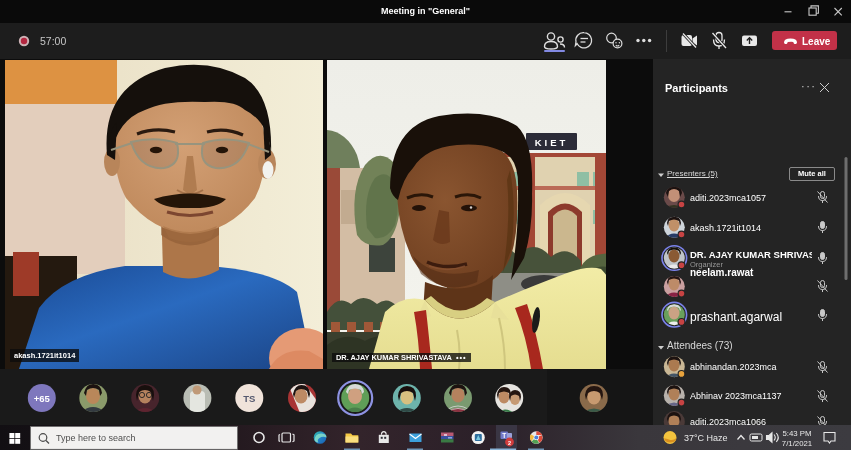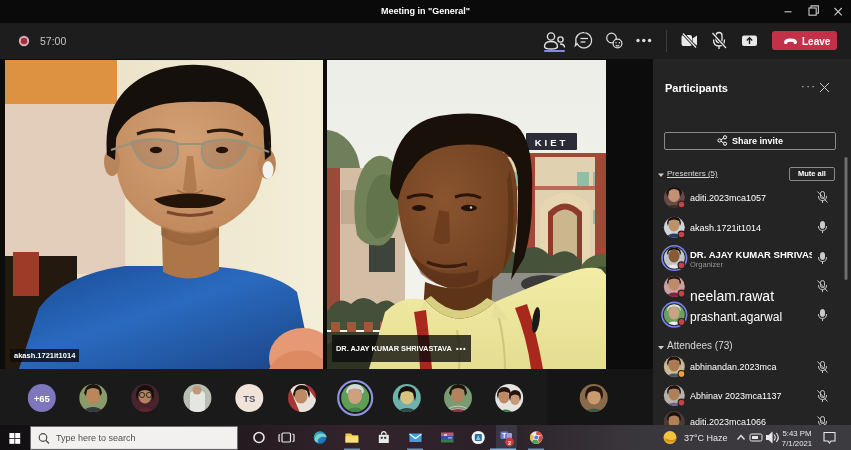--- a/index.html
+++ b/index.html
@@ -274,42 +274,32 @@
   <path d="M98 240 L88 262 L104 256 Z" fill="#e8e09a"></path>
   <path d="M168 242 L182 260 L164 258 Z" fill="#e8e09a"></path>
 
   <path d="M130 270 q4 20 2 39 M172 258 q6 26 6 51 M98 262 q-4 24 -4 47" stroke="#cfc67e" stroke-width="2" fill="none"></path>
 
   <path d="M87 252 Q92 280 93 309 L105 309 Q102 276 99 250 Z" fill="#a8281e"></path>
   <path d="M188 248 Q200 278 204 309 L216 309 Q210 274 200 244 Z" fill="#a8281e"></path>
 
   <ellipse cx="209" cy="260" rx="3.6" ry="13" fill="#1a1a1a" transform="rotate(8 209 260)"></ellipse>
 </svg>
-<div class="abs" style="left:5px;bottom:7px;background:rgba(12,12,12,0.78);color:#fff;font-size:7.4px;font-weight:700;padding:9px 4px;">DR. AJAY KUMAR SHRIVASTAVA&nbsp; <span style="letter-spacing:1px;">•••</span></div>
+<div class="abs" style="left:5px;bottom:7px;background:rgba(12,12,12,0.78);color:#fff;font-size:7.4px;font-weight:700;padding:0 4px;">DR. AJAY KUMAR SHRIVASTAVA&nbsp; <span style="letter-spacing:1px;">•••</span></div>
 </div>
 
 <div class="abs" style="left:653px;top:59px;width:198px;height:366px;background:#242424;overflow:hidden;">
   <div class="abs" style="left:12px;top:23px;color:#fff;font-size:11px;font-weight:700;">Participants</div>
   <div class="abs" style="left:148px;top:21px;color:#ccc;font-size:11px;letter-spacing:1.5px;">···</div>
   <svg class="abs" style="left:166px;top:23px;" width="12" height="12">
       <g stroke="#ccc" stroke-width="1">
         <line x1="1" y1="1" x2="10" y2="10"></line>
         <line x1="10" y1="1" x2="1" y2="10"></line>
       </g>
     </svg>
-  <div class="abs" style="left:11px;top:73px;width:170px;height:16px;border:1px solid #8a8a8a;border-radius:2px;text-align:center;color:#fff;font-size:9px;font-weight:700;line-height:16px;">
-    <svg style="vertical-align:-2px;margin-right:4px;" width="11" height="11" viewBox="0 0 11 11">
-        <g stroke="#fff" stroke-width="1" fill="none">
-          <circle cx="2.5" cy="5.5" r="1.6"></circle>
-          <circle cx="8" cy="2.3" r="1.6"></circle>
-          <circle cx="8" cy="8.7" r="1.6"></circle>
-          <line x1="4" y1="4.8" x2="6.6" y2="3"></line>
-          <line x1="4" y1="6.2" x2="6.6" y2="8"></line>
-        </g>
-      </svg>Share invite</div>
 
   <svg class="abs" style="left:4px;top:113px;" width="8" height="6">
       <path d="M1 1.5 L7 1.5 L4 5 Z" fill="#cccccc"></path>
     </svg>
   <div class="abs" style="left:14px;top:110px;color:#d8d8d8;font-size:8px;text-decoration:underline;">Presenters (5)</div>
   <div class="abs" style="left:136px;top:108px;width:44px;height:12px;border:1px solid #8a8a8a;border-radius:2px;color:#fff;font-size:7.5px;font-weight:700;text-align:center;line-height:12px;">Mute all</div>
 
   <svg class="abs" style="left:0;top:0;" width="198" height="366" viewBox="0 0 198 366">
     <defs>
       <clipPath id="c1">
@@ -461,21 +451,21 @@
     </g>
 
     <path d="M5 287 L11 287 L8 290.5 Z" fill="#cccccc"></path>
 
     <rect x="191.5" y="98" width="3" height="123" rx="1.5" fill="#6e6e6e"></rect>
   </svg>
   <div class="abs" style="left:37px;top:133.5px;color:#fff;font-size:9px;">aditi.2023mca1057</div>
   <div class="abs" style="left:37px;top:163.5px;color:#fff;font-size:9px;">akash.1721it1014</div>
   <div class="abs" style="left:37px;top:190px;width:122px;overflow:hidden;white-space:nowrap;color:#fff;font-size:9.5px;font-weight:700;">DR. AJAY KUMAR SHRIVAST...</div>
   <div class="abs" style="left:37px;top:201px;color:#979797;font-size:7.5px;">Organizer</div>
-  <div class="abs" style="left:37px;top:229px;color:#fff;font-size:14px;">neelam.rawat</div>
+  <div class="abs" style="left:37px;top:208px;color:#fff;font-size:10px;font-weight:bold;">neelam.rawat</div>
   <div class="abs" style="left:37px;top:251px;color:#fff;font-size:12px;">prashant.agarwal</div>
   <div class="abs" style="left:14px;top:281px;color:#d8d8d8;font-size:10px;">Attendees (73)</div>
   <div class="abs" style="left:37px;top:303px;color:#fff;font-size:9px;">abhinandan.2023mca</div>
   <div class="abs" style="left:37px;top:331.5px;color:#fff;font-size:9px;">Abhinav 2023mca1137</div>
   <div class="abs" style="left:37px;top:358px;color:#fff;font-size:9px;">aditi.2023mca1066</div>
 </div>
 
 <div class="abs" style="left:0;top:369px;width:653px;height:56px;background:#1a1a1a;"></div>
 <div class="abs" style="left:547px;top:369px;width:106px;height:56px;background:#151515;"></div>
 <svg class="abs" style="left:0;top:369px;" width="653" height="56" viewBox="0 0 653 56">

